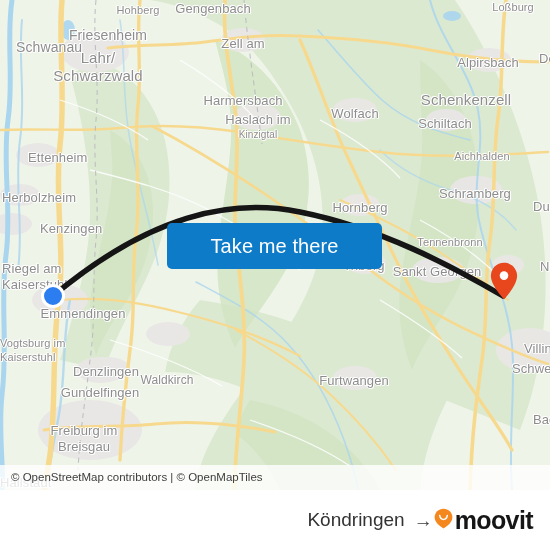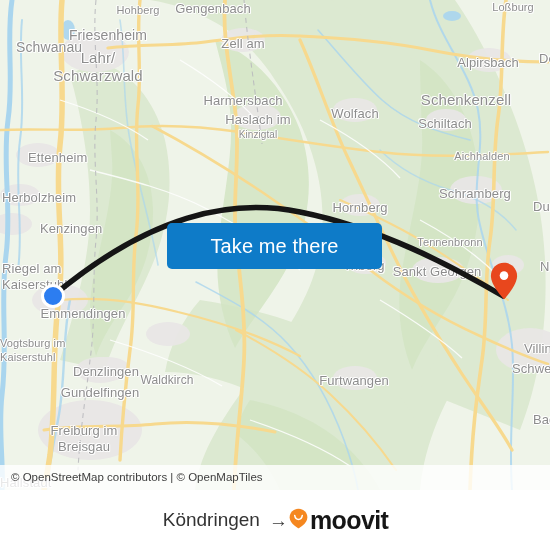--- a/index.html
+++ b/index.html
@@ -116,21 +116,21 @@
   
   #footer {
     position: absolute;
     left: 0;
     top: 490px;
     width: 550px;
     height: 60px;
     background: #ffffff;
     display: flex;
     align-items: center;
-    justify-content: center;
+    justify-content: flex-end;
     padding: 0 17px 0 18px;
     box-sizing: border-box;
   }
   #trip-title {
     display: flex;
     align-items: center;
     gap: 8px;
     font-size: 19px;
     color: #333333;
     white-space: nowrap;

